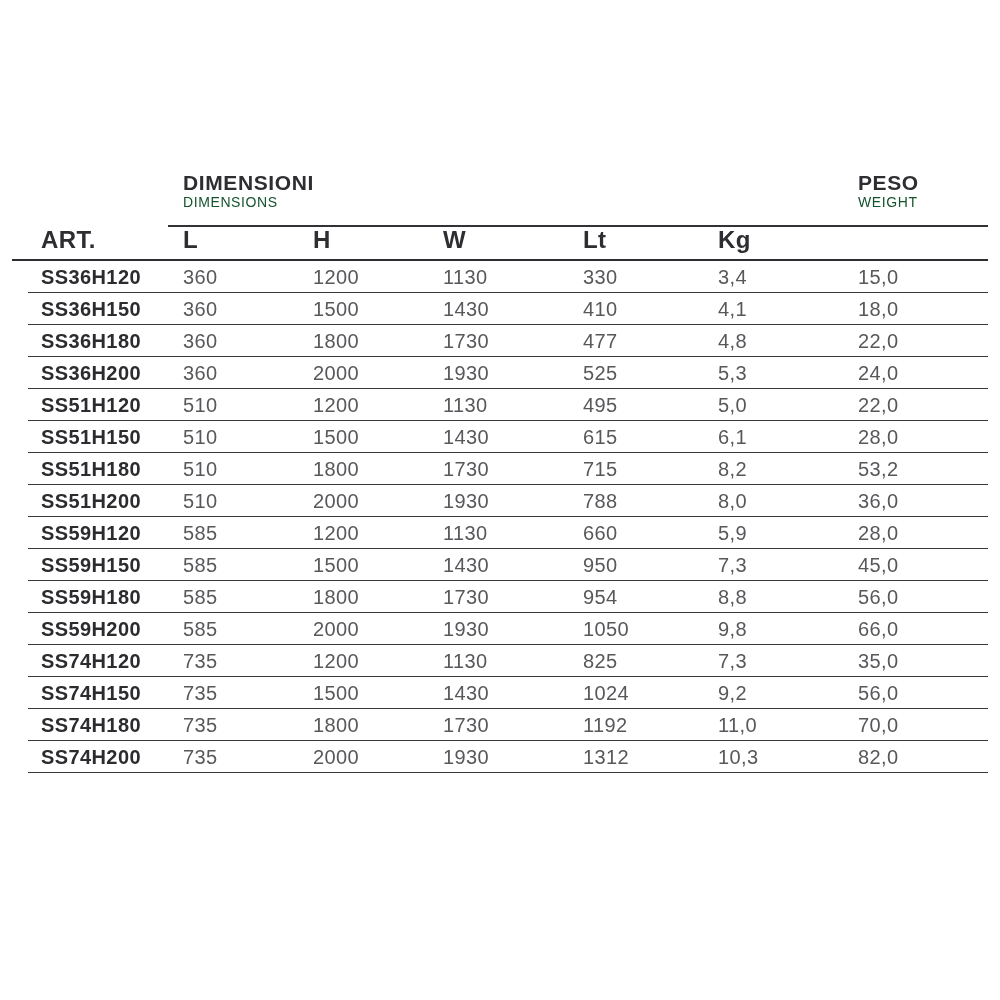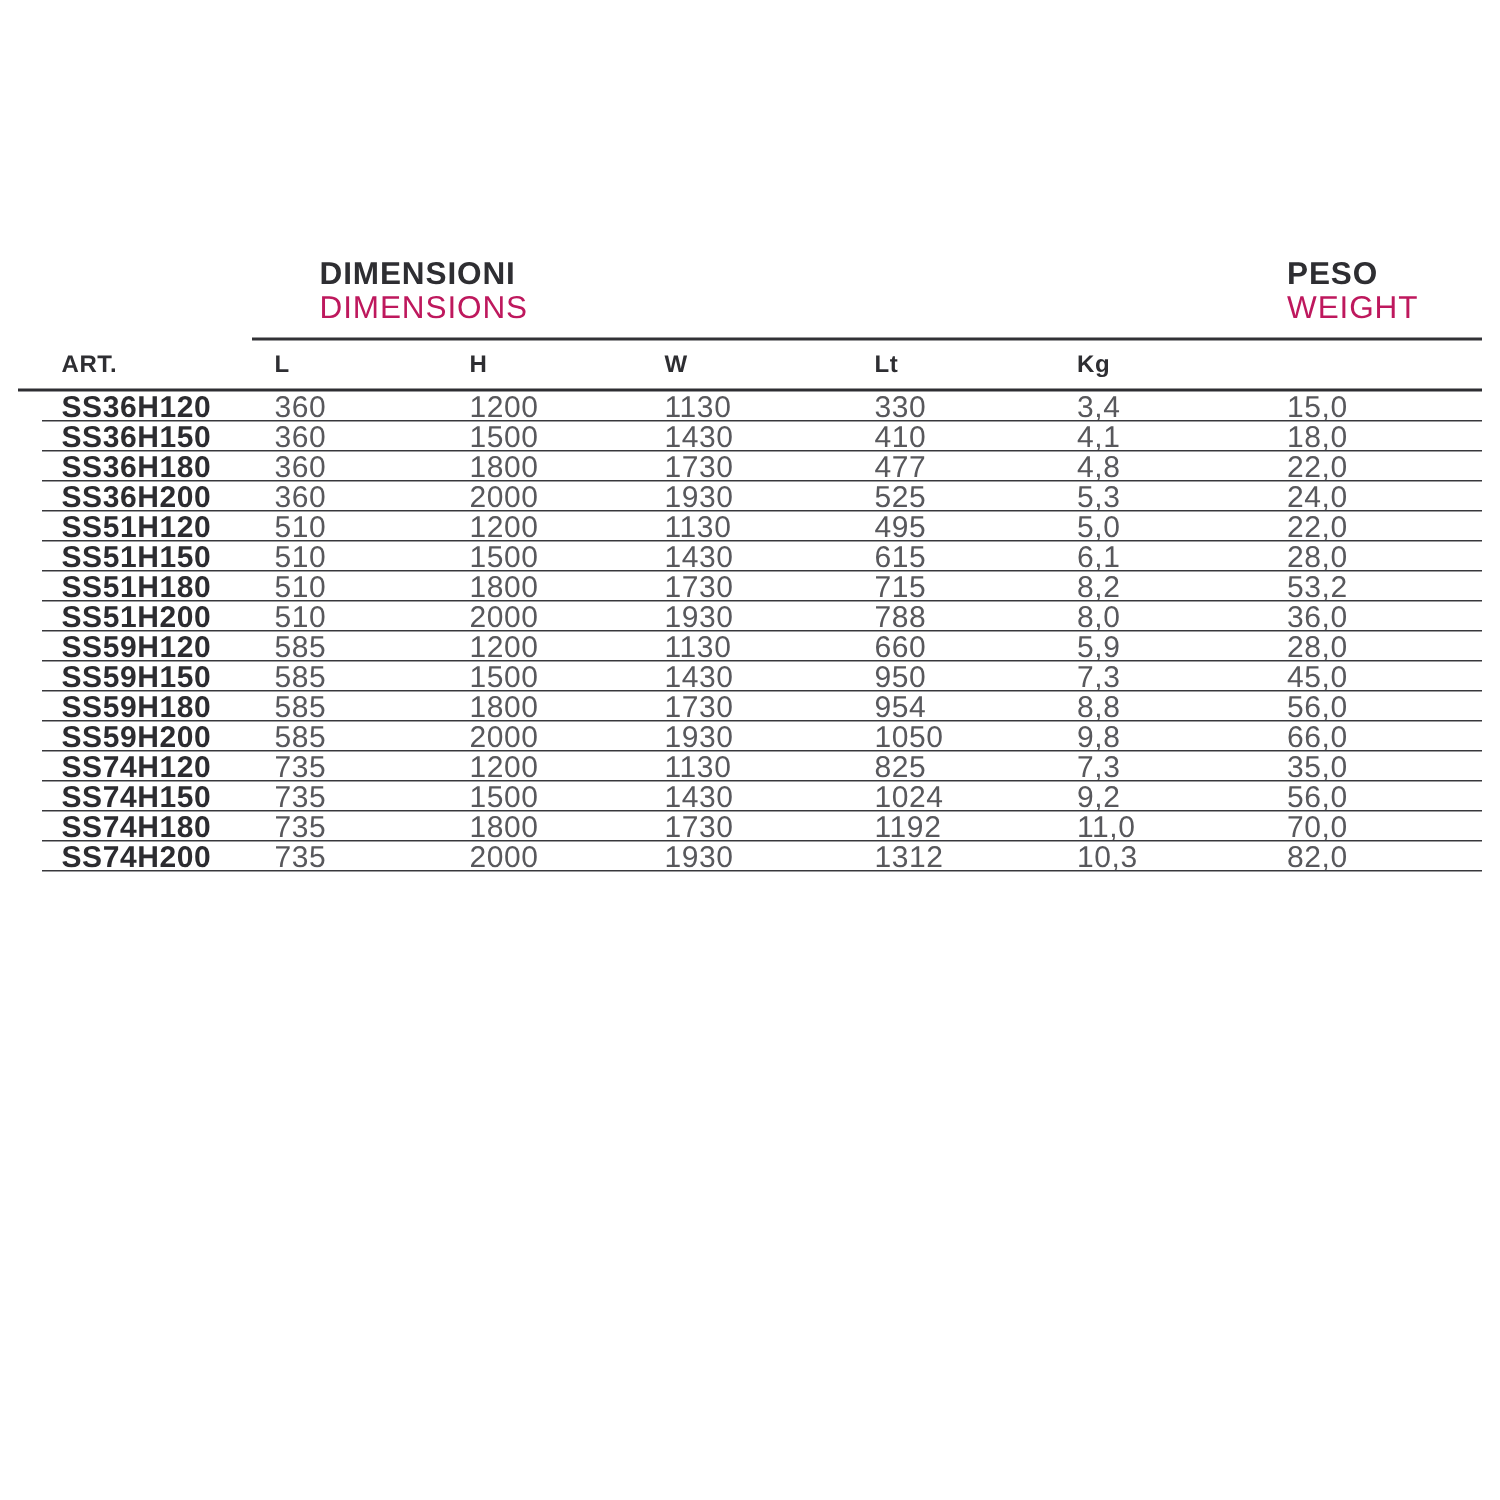--- a/index.html
+++ b/index.html
@@ -32,26 +32,26 @@
     line-height: 1.08;
     white-space: nowrap;
   }
   .group .it {
     font-size: 21px;
     font-weight: 600;
     letter-spacing: 0.6px;
     color: #2e2e32;
   }
   .group .en {
-    font-size: 21px;
+    font-size: 14px;
     font-weight: 400;
     letter-spacing: 0.6px;
-    color: #be185d;
-  }
-  .group-dimensioni { left: 171px; margin-left: 30px; }
+    color: #14532d;
+  }
+  .group-dimensioni { left: 171px; }
   .group-resa       { left: 571px; }
   .group-capacita   { left: 706px; }
   .group-peso       { left: 846px; }
   .group-underline {
     position: absolute;
     left: 156px;
     right: 0;
     top: 55px;
     height: 1.5px;
     background: #323236;
@@ -60,32 +60,32 @@
   .grid {
     display: grid;
     grid-template-columns: 171px 130px 130px 140px 135px 140px 130px;
   }
   .header-row {
     height: 33px;
     border-bottom: 2px solid #2e2e32;
     align-items: end;
   }
   .header-row .cell {
-    font-size: 16px;
+    font-size: 24px;
     font-weight: 600;
     letter-spacing: 0.4px;
     color: #2e2e32;
     padding-bottom: 6px;
     white-space: nowrap;
   }
   .cell.first { padding-left: 29px; }
   
   .row {
     position: relative;
-    height: 20px;
+    height: 32px;
     align-items: center;
   }
   .row .cell {
     font-size: 20px;
     letter-spacing: 0.4px;
     white-space: nowrap;
   }
   .row .cell.art {
     font-weight: 600;
     color: #2c2c30;

